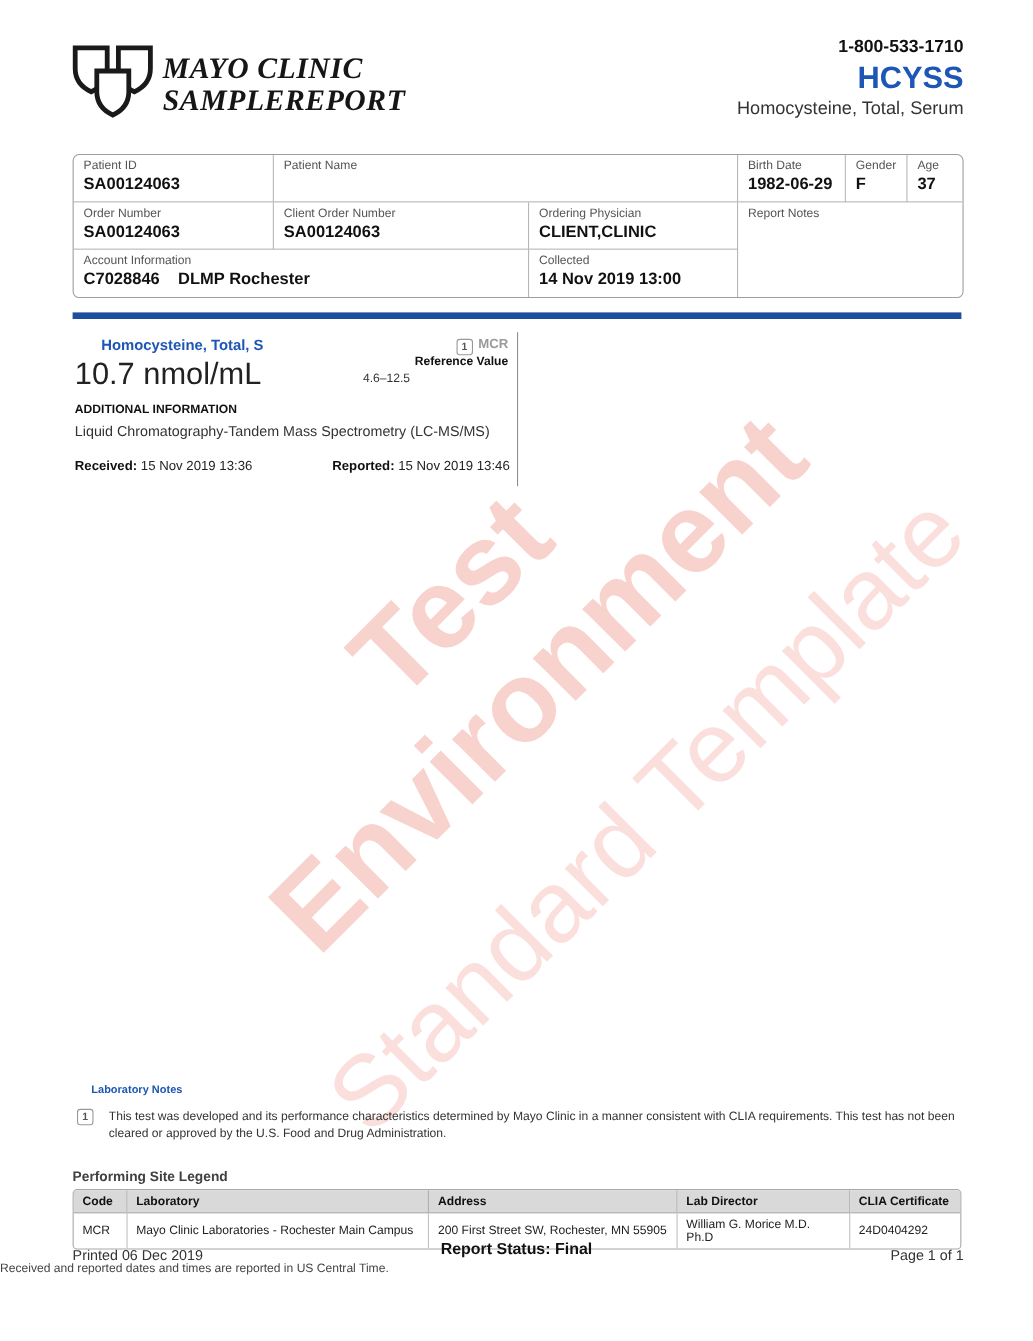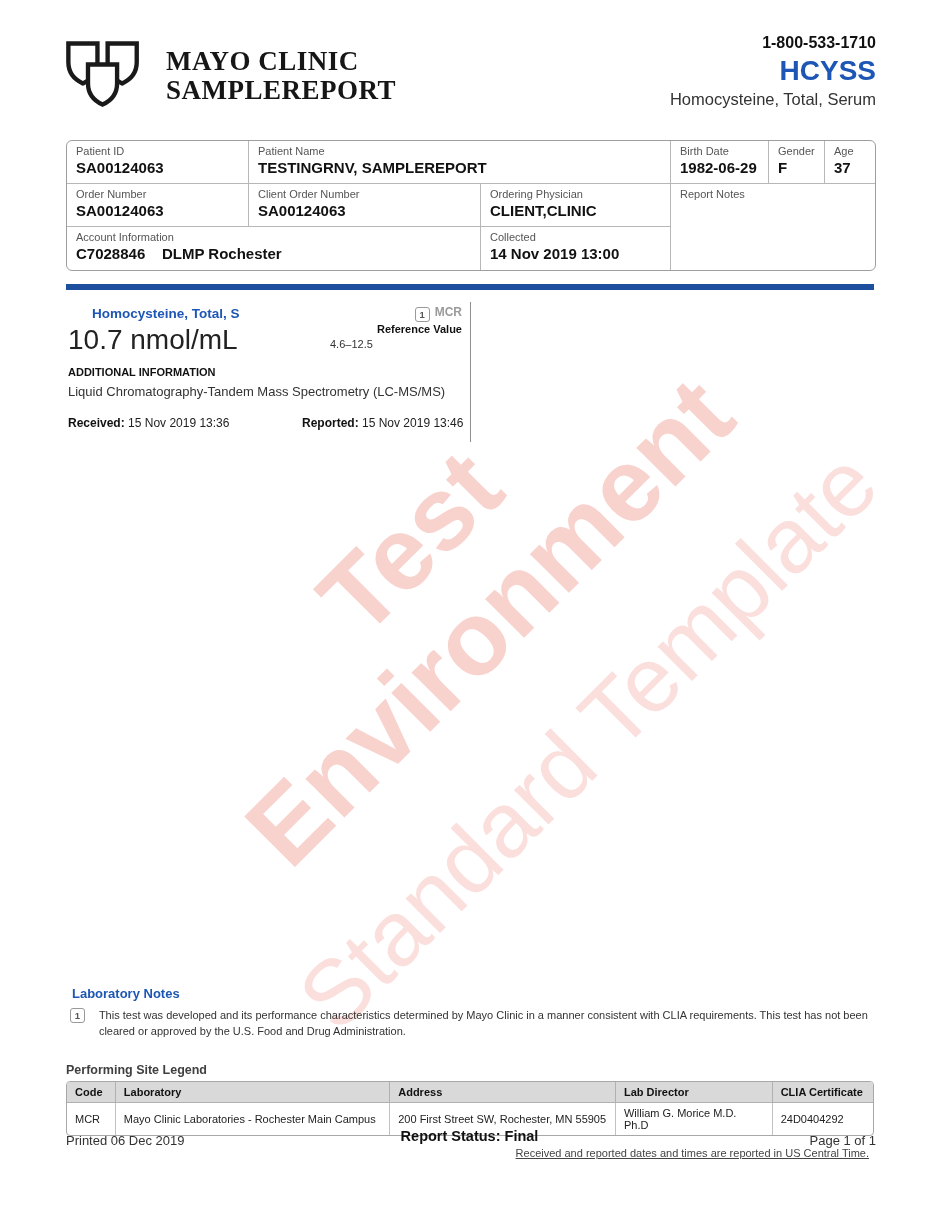--- a/index.html
+++ b/index.html
@@ -1,21 +1,21 @@
 <!DOCTYPE html>
 <html><head>
 <meta charset="utf-8">
 <style>
   html,body{margin:0;padding:0;background:#ffffff;}
   .page{position:relative;width:939px;height:1219px;background:#fff;overflow:hidden;
         font-family:"Liberation Sans",sans-serif;color:#1a1a1a;}
   .abs{position:absolute;}
 
   
-  .logo-wrap{left:64px;top:40px;display:flex;align-items:center;gap:22px;}
+  .logo-wrap{left:64px;top:40px;display:flex;align-items:center;gap:4px;font-style:italic;}
   .logo-text{font-family:"Liberation Serif",serif;font-weight:600;font-size:27px;
              line-height:1.07;letter-spacing:0.5px;color:#161616;}
   .hdr-right{right:63px;top:34px;text-align:right;}
   .hdr-phone{font-size:16px;font-weight:bold;color:#111;}
   .hdr-code{font-size:28px;font-weight:bold;color:#1d56b4;margin-top:3px;}
   .hdr-testname{font-size:16.5px;color:#333;margin-top:3px;}
 
   
   .ptable{left:66px;top:140px;width:808px;border:1px solid #9e9e9e;border-radius:6px;
           display:grid;grid-template-columns:182px 232px 190px 98px 56px 50px;
@@ -49,39 +49,39 @@
   .vdivider{left:470px;top:302px;width:1px;height:140px;background:#8f8f8f;}
 
   
   .wm1{left:-40px;top:470px;width:980px;text-align:center;transform:rotate(-45deg);
        font-size:104px;font-weight:bold;line-height:1.08;color:#f8d2cd;z-index:0;}
   .wm2{left:88px;top:688px;width:1000px;text-align:center;transform:rotate(-45deg);
        font-size:92px;font-weight:normal;color:#fadfdc;z-index:0;}
   .content-layer{position:absolute;inset:0;z-index:1;}
 
   
-  .labnotes-h{left:72px;top:986px;font-size:13px;font-weight:bold;color:#1d56b4;}
+  .labnotes-h{left:83px;top:986px;font-size:10px;font-weight:bold;color:#1d56b4;}
   .note-row{left:70px;top:1008px;width:800px;display:flex;gap:9px;}
   .note-text{font-size:11px;color:#333;line-height:1.45;width:778px;}
 
   
   .legend-h{left:66px;top:1063px;font-size:12.5px;font-weight:bold;color:#404040;}
   .ltable{left:66px;top:1081px;width:808px;border:1px solid #a8a8a8;border-radius:4px;
           border-collapse:separate;border-spacing:0;font-size:11px;overflow:hidden;}
   .ltable th{background:#d9d9d9;text-align:left;font-weight:bold;color:#111;
              padding:4px 8px;border-right:1px solid #b0b0b0;border-bottom:1px solid #b0b0b0;}
   .ltable td{padding:4px 8px;border-right:1px solid #c2c2c2;color:#222;}
   .ltable th:last-child,.ltable td:last-child{border-right:none;}
   .c-code{width:32px;} .c-lab{width:264px;} .c-addr{width:214px;} .c-dir{width:143px;} .c-clia{width:85px;}
 
   
   .foot-printed{left:66px;top:1133px;font-size:13px;color:#333;}
   .foot-status{left:0;top:1128px;width:939px;text-align:center;font-size:14.5px;
                font-weight:bold;color:#111;}
-  .foot-note{left:0;top:1147px;width:869px;text-align:right;font-size:11px;color:#444;text-decoration:underline;}
+  .foot-note{left:0;top:1147px;width:869px;text-align:left;font-size:11px;color:#444;}
   .foot-page{right:63px;top:1133px;font-size:13px;color:#333;}
 </style>
 </head>
 <body>
 
 <div class="page">
 
   <div class="abs wm1"><span>Test</span><br><span>Environment</span></div>
   <div class="abs wm2">Standard Template</div>
 
@@ -108,21 +108,20 @@
       <div class="hdr-testname">Homocysteine, Total, Serum</div>
     </div>
 
     <div class="abs ptable">
       <div class="cell br bb">
         <div class="lbl">Patient ID</div>
         <div class="val">SA00124063</div>
       </div>
       <div class="cell br bb span2">
         <div class="lbl">Patient Name</div>
-        <div class="val">TESTINGRNV, SAMPLEREPORT</div>
       </div>
       <div class="cell br bb">
         <div class="lbl">Birth Date</div>
         <div class="val">1982-06-29</div>
       </div>
       <div class="cell br bb">
         <div class="lbl">Gender</div>
         <div class="val">F</div>
       </div>
       <div class="cell bb">

